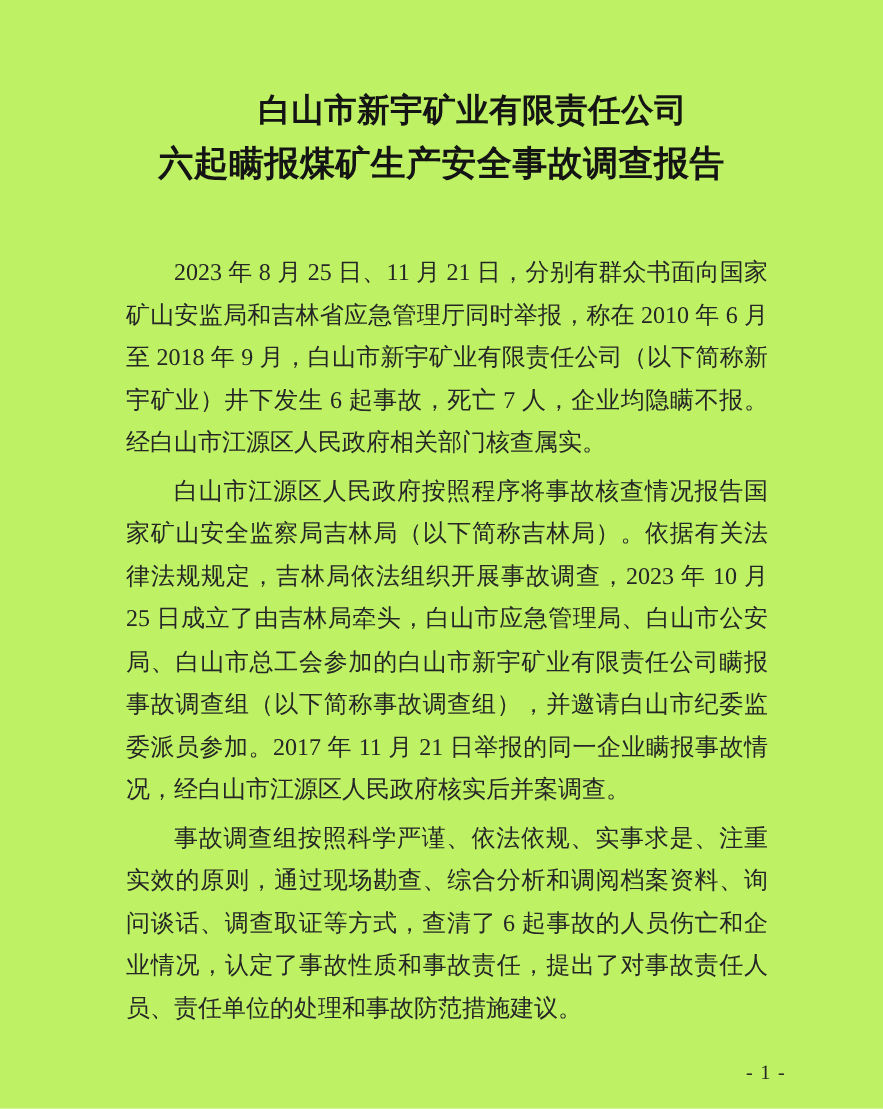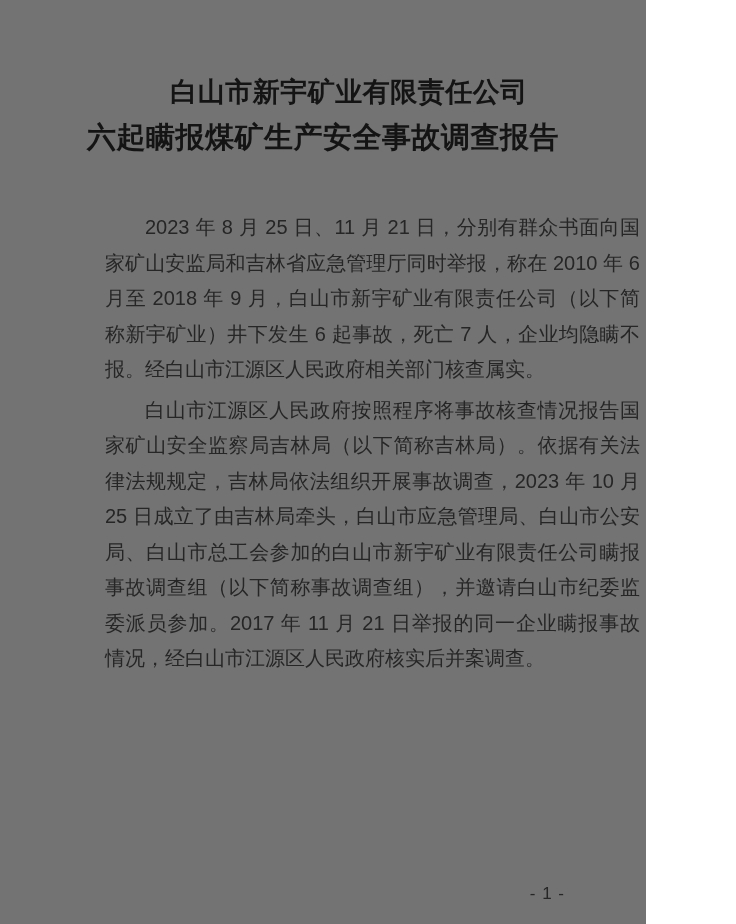--- a/index.html
+++ b/index.html
@@ -2,25 +2,25 @@
 <html><head>
 <meta charset="utf-8">
 <style>
   html, body {
     margin: 0;
     padding: 0;
     background: #ffffff;
   }
   .page {
     position: relative;
-    width: 646px;
+    width: 736px;
     height: 924px;
-    background: #737373;
+    background: #bef264;
     overflow: hidden;
-    font-family: Liberation Sans, sans-serif;
+    font-family: Liberation Serif, serif;
     color: #262626;
   }
   .title {
     position: absolute;
     top: 70px;
     left: 0;
     right: 0;
     text-align: center;
     font-weight: 700;
     color: #141414;
@@ -64,17 +64,18 @@
 <div class="page">
 
   <div class="title">
     <div class="title-line1">白山市新宇矿业有限责任公司</div>
     <div class="title-line2">六起瞒报煤矿生产安全事故调查报告</div>
   </div>
 
   <div class="content">
     <p>2023 年 8 月 25 日、11 月 21 日，分别有群众书面向国家矿山安监局和吉林省应急管理厅同时举报，称在 2010 年 6 月至 2018 年 9 月，白山市新宇矿业有限责任公司（以下简称新宇矿业）井下发生 6 起事故，死亡 7 人，企业均隐瞒不报。经白山市江源区人民政府相关部门核查属实。</p>
     <p>白山市江源区人民政府按照程序将事故核查情况报告国家矿山安全监察局吉林局（以下简称吉林局）。依据有关法律法规规定，吉林局依法组织开展事故调查，2023 年 10 月 25 日成立了由吉林局牵头，白山市应急管理局、白山市公安局、白山市总工会参加的白山市新宇矿业有限责任公司瞒报事故调查组（以下简称事故调查组），并邀请白山市纪委监委派员参加。2017 年 11 月 21 日举报的同一企业瞒报事故情况，经白山市江源区人民政府核实后并案调查。</p>
+    <p>事故调查组按照科学严谨、依法依规、实事求是、注重实效的原则，通过现场勘查、综合分析和调阅档案资料、询问谈话、调查取证等方式，查清了 6 起事故的人员伤亡和企业情况，认定了事故性质和事故责任，提出了对事故责任人员、责任单位的处理和事故防范措施建议。</p>
   </div>
 
   <div class="page-number">- 1 -</div>
 
 </div>
 
 </body></html>

